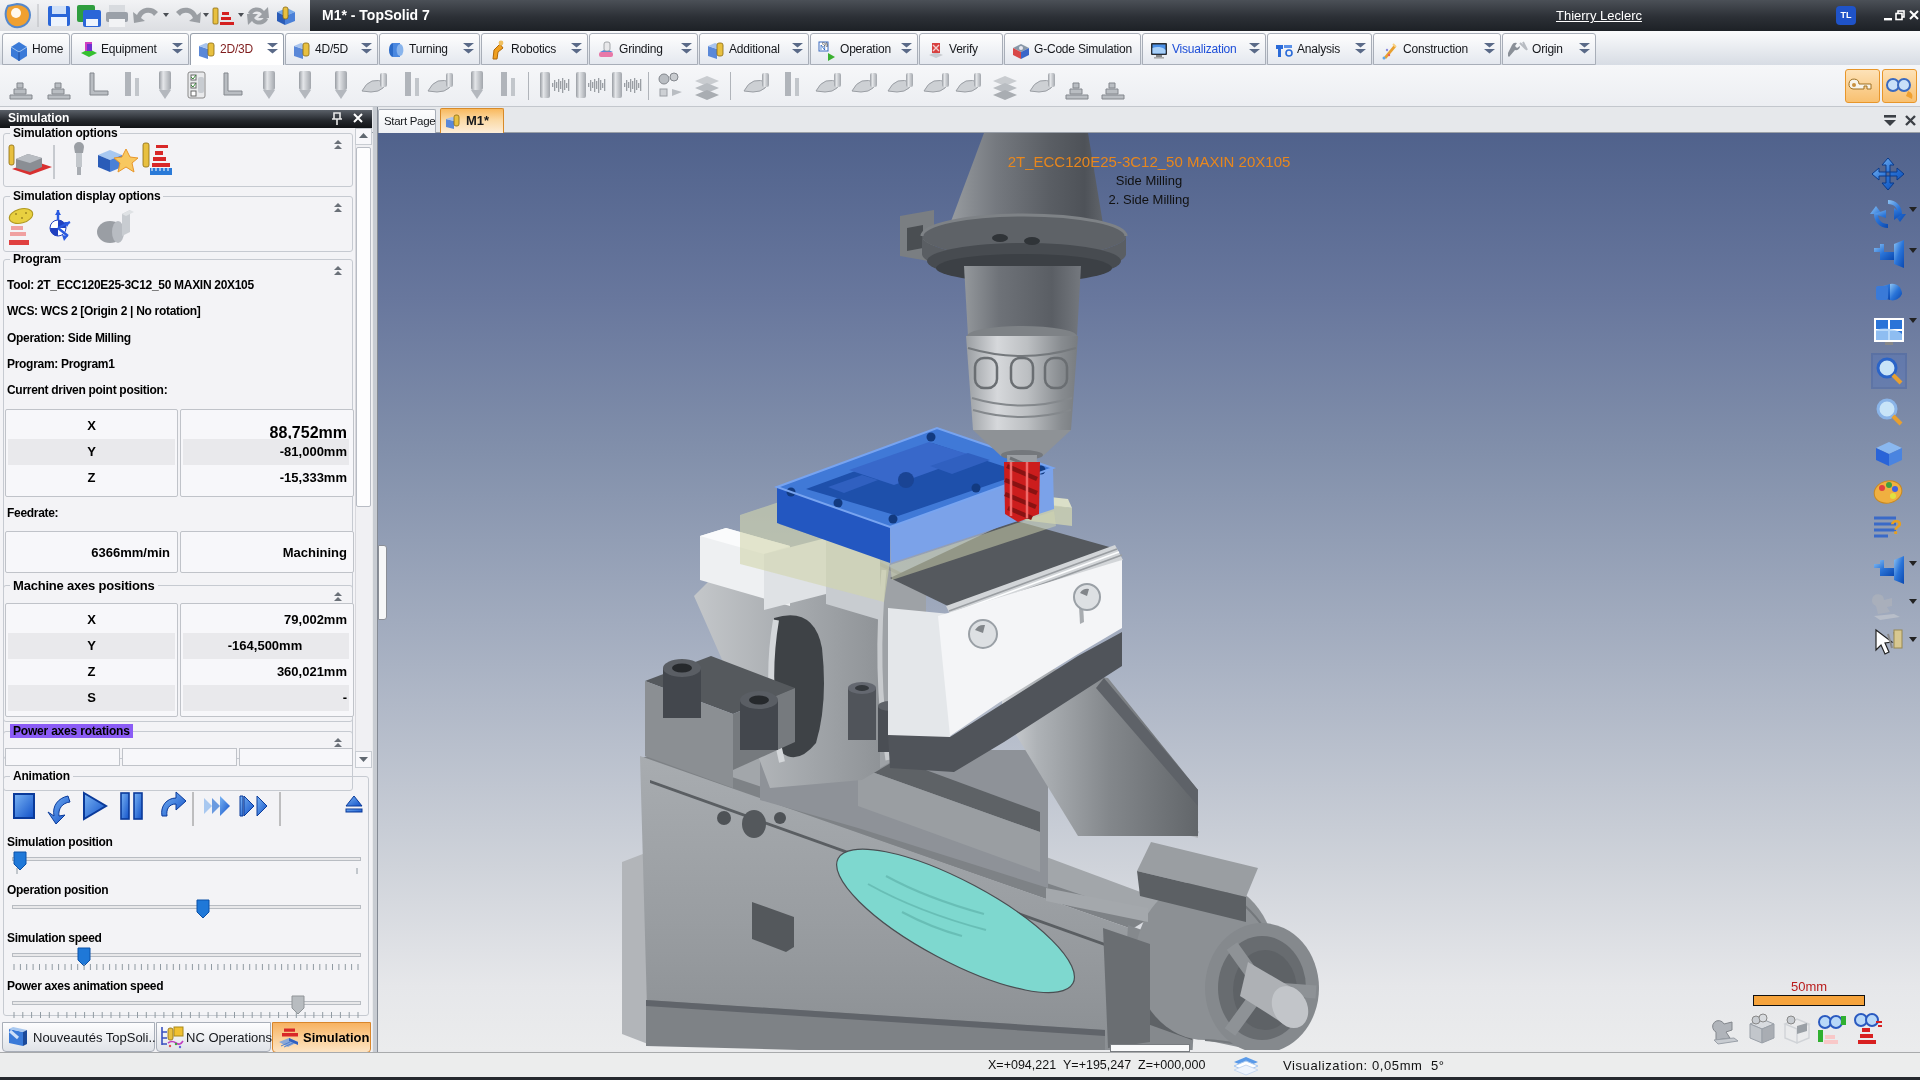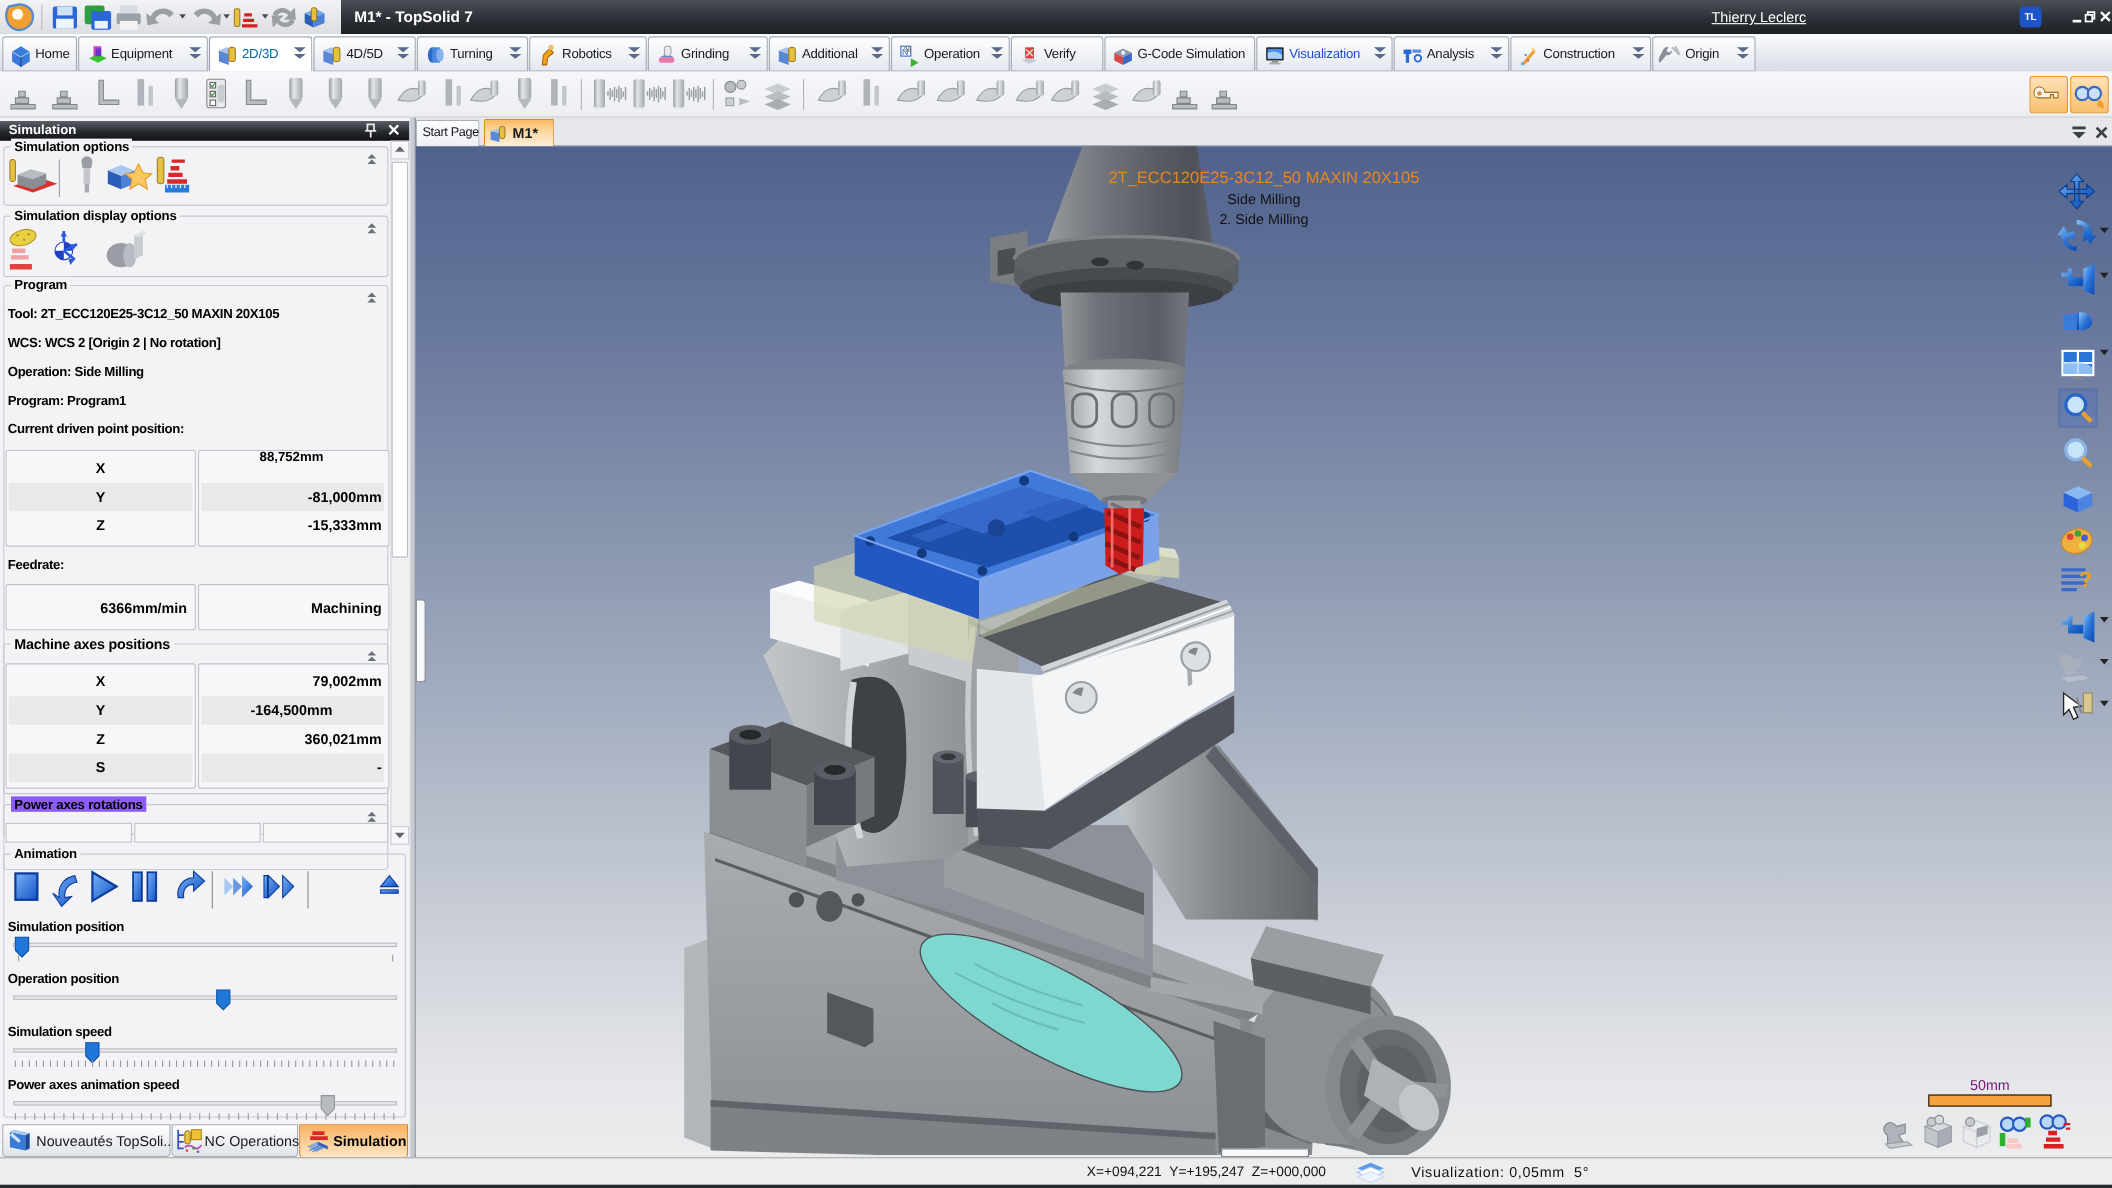--- a/index.html
+++ b/index.html
@@ -72,21 +72,21 @@
 <div class="ab" style="left:101px;top:42px;font-size:12px;letter-spacing:-0.2px;color:#16181c">Equipment</div>
 <svg class="ab" style="left:170px;top:42px" width="15" height="13" viewBox="0 0 15 13">
     <path d="M2 1 l11 0 -5.5 4.5z M2 7 l11 0 -5.5 4.5z" fill="#5a6a88"></path>
   </svg>
 <div class="ab" style="left:190px;top:33px;width:94px;height:32px;background:#fff;border:1px solid #98a0ac;border-bottom:0;border-radius:3px 3px 0 0"></div>
 <svg class="ab" style="left:196px;top:39px" width="22" height="22" viewBox="0 0 22 22">
     <path d="M3 7 l9 3 0 10 -9-3z" fill="#5a88d8"></path>
     <path d="M3 7 l7-3 9 3 -7 3z" fill="#a8c4ee"></path>
     <rect x="12" y="4" width="6" height="13" rx="2" fill="#e8c040" stroke="#8a6a10" stroke-width="0.8"></rect>
   </svg>
-<div class="ab" style="left:220px;top:42px;font-size:12px;letter-spacing:-0.2px;color:#0369a1">2D/3D</div>
+<div class="ab" style="left:220px;top:42px;font-size:12px;letter-spacing:-0.2px;color:#7f1d1d">2D/3D</div>
 <svg class="ab" style="left:265px;top:42px" width="15" height="13" viewBox="0 0 15 13">
     <path d="M2 1 l11 0 -5.5 4.5z M2 7 l11 0 -5.5 4.5z" fill="#5a6a88"></path>
   </svg>
 <div class="ab" style="left:285px;top:33px;width:93px;height:32px;background:linear-gradient(#fefefe,#e4e8ef);border:1px solid #a8aeb8;border-radius:3px 3px 0 0"></div>
 <svg class="ab" style="left:291px;top:39px" width="22" height="22" viewBox="0 0 22 22">
     <path d="M3 7 l9 3 0 10 -9-3z" fill="#5a88d8"></path>
     <path d="M3 7 l7-3 9 3 -7 3z" fill="#a8c4ee"></path>
     <rect x="12" y="4" width="6" height="13" rx="2" fill="#e8c040" stroke="#8a6a10" stroke-width="0.8"></rect>
   </svg>
 <div class="ab" style="left:315px;top:42px;font-size:12px;letter-spacing:-0.2px;color:#16181c">4D/5D</div>
@@ -454,21 +454,21 @@
 <div class="ab b" style="left:7px;top:278px;font-size:12px;letter-spacing:-0.3px;color:#000">Tool: 2T_ECC120E25-3C12_50 MAXIN 20X105</div>
 <div class="ab b" style="left:7px;top:304px;font-size:12px;letter-spacing:-0.3px;color:#000">WCS: WCS 2 [Origin 2 | No rotation]</div>
 <div class="ab b" style="left:7px;top:331px;font-size:12px;letter-spacing:-0.3px;color:#000">Operation: Side Milling</div>
 <div class="ab b" style="left:7px;top:357px;font-size:12px;letter-spacing:-0.3px;color:#000000">Program: Program1</div>
 <div class="ab b" style="left:7px;top:383px;font-size:12px;letter-spacing:-0.3px;color:#000">Current driven point position:</div>
 <div class="ab" style="left:5px;top:409px;width:173px;height:88px;background:#f7f7fa;border:1px solid #c0c3c9;border-radius:2px"></div>
 <div class="ab" style="left:180px;top:409px;width:174px;height:88px;background:#f7f7fa;border:1px solid #c0c3c9;border-radius:2px"></div>
 <div class="ab" style="left:8px;top:413px;width:167px;height:26px;background:#f7f7fa"></div>
 <div class="ab" style="left:183px;top:413px;width:166px;height:26px;background:#f7f7fa"></div>
 <div class="ab b" style="left:8px;top:418px;width:167px;text-align:center;font-size:13px">X</div>
-<div class="ab b" style="left:183px;top:408px;width:164px;text-align:center;font-size:12px">88,752mm</div>
+<div class="ab b" style="left:183px;top:424px;width:164px;text-align:right;font-size:16px">88,752mm</div>
 <div class="ab" style="left:8px;top:439px;width:167px;height:26px;background:#e9e9ec"></div>
 <div class="ab" style="left:183px;top:439px;width:166px;height:26px;background:#e9e9ec"></div>
 <div class="ab b" style="left:8px;top:444px;width:167px;text-align:center;font-size:13px">Y</div>
 <div class="ab b" style="left:183px;top:444px;width:164px;text-align:right;font-size:13px">-81,000mm</div>
 <div class="ab" style="left:8px;top:465px;width:167px;height:26px;background:#f7f7fa"></div>
 <div class="ab" style="left:183px;top:465px;width:166px;height:26px;background:#f7f7fa"></div>
 <div class="ab b" style="left:8px;top:470px;width:167px;text-align:center;font-size:13px">Z</div>
 <div class="ab b" style="left:183px;top:470px;width:164px;text-align:right;font-size:13px">-15,333mm</div>
 <div class="ab b" style="left:7px;top:506px;font-size:12px;letter-spacing:-0.3px">Feedrate:</div>
 <div class="ab" style="left:5px;top:531px;width:173px;height:42px;background:#f7f7fa;border:1px solid #c0c3c9;border-radius:2px"></div>
@@ -851,21 +851,21 @@
     <polygon points="1007,455 1037,455 1036,490 1008,490" fill="#9a9ea2"></polygon>
     <path d="M1010 458 l24 10 M1008 470 l26 10 M1008 482 l26 8" stroke="#6e7276" stroke-width="3"></path>
     <polygon points="1004,462 1040,462 1039,514 1018,522 1005,514" fill="#cc1d1d"></polygon>
     <path d="M1007 466 l30 13 M1005 480 l32 13 M1005 494 l31 13 M1008 508 l24 10" stroke="#891212" stroke-width="4.5"></path>
     <path d="M1011 462 l0 54 M1027 462 l0 56" stroke="#ef6a6a" stroke-width="2.5"></path>
   </svg>
 <div class="ab" style="left:1004px;top:153px;width:290px;text-align:center;font-size:15px;color:#e8871d">2T_ECC120E25-3C12_50 MAXIN 20X105</div>
 <div class="ab" style="left:1004px;top:173px;width:290px;text-align:center;font-size:13px;color:#111">Side Milling</div>
 <div class="ab" style="left:1004px;top:192px;width:290px;text-align:center;font-size:13px;color:#111">2. Side Milling</div>
 
-<div class="ab" style="left:1753px;top:979px;width:112px;text-align:center;font-size:13px;color:#701a75">50mm</div>
+<div class="ab" style="left:1753px;top:979px;width:112px;text-align:center;font-size:13px;color:#b91c1c">50mm</div>
 <div class="ab" style="left:1753px;top:995px;width:112px;height:11px;background:#f5a33c;border:1px solid #111;border-top:1.5px solid #111"></div>
 <svg class="ab" style="left:1710px;top:1012px" width="32" height="34" viewBox="0 0 32 34">
     <path d="M6 20 a6 6 0 1 1 8 -8 l8 -2 0 8 -6 2 4 6 -14 2z" fill="#b0b4ba" stroke="#83878d"></path>
     <path d="M4 28 l20 -2 4 3 -20 3z" fill="#c8ccd1" stroke="#9aa0a8"></path>
   </svg>
 <svg class="ab" style="left:1746px;top:1012px" width="32" height="34" viewBox="0 0 32 34">
     <path d="M4 12 l12 -5 12 5 -12 5z" fill="#d8dbdf" stroke="#9aa0a8"></path>
     <path d="M4 12 l0 14 12 5 0 -14z" fill="#c2c6cb" stroke="#9aa0a8"></path>
     <path d="M28 12 l0 14 -12 5 0 -14z" fill="#a9adb3" stroke="#9aa0a8"></path>
     <circle cx="10" cy="8" r="4" fill="#c8ccd1" stroke="#888"></circle>

